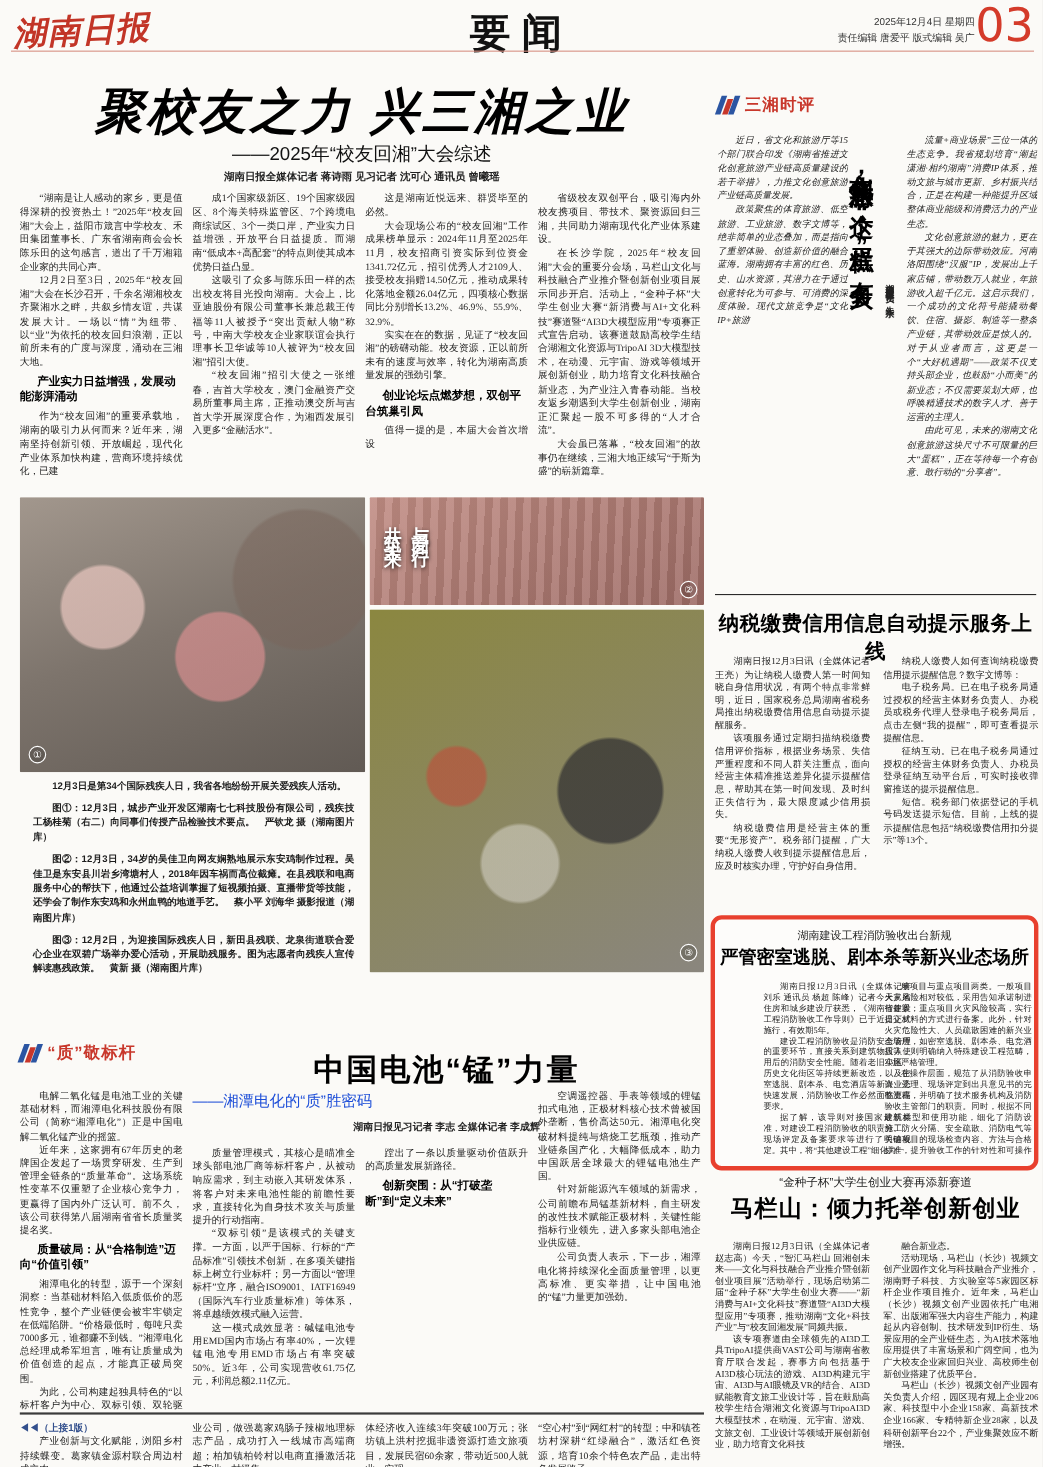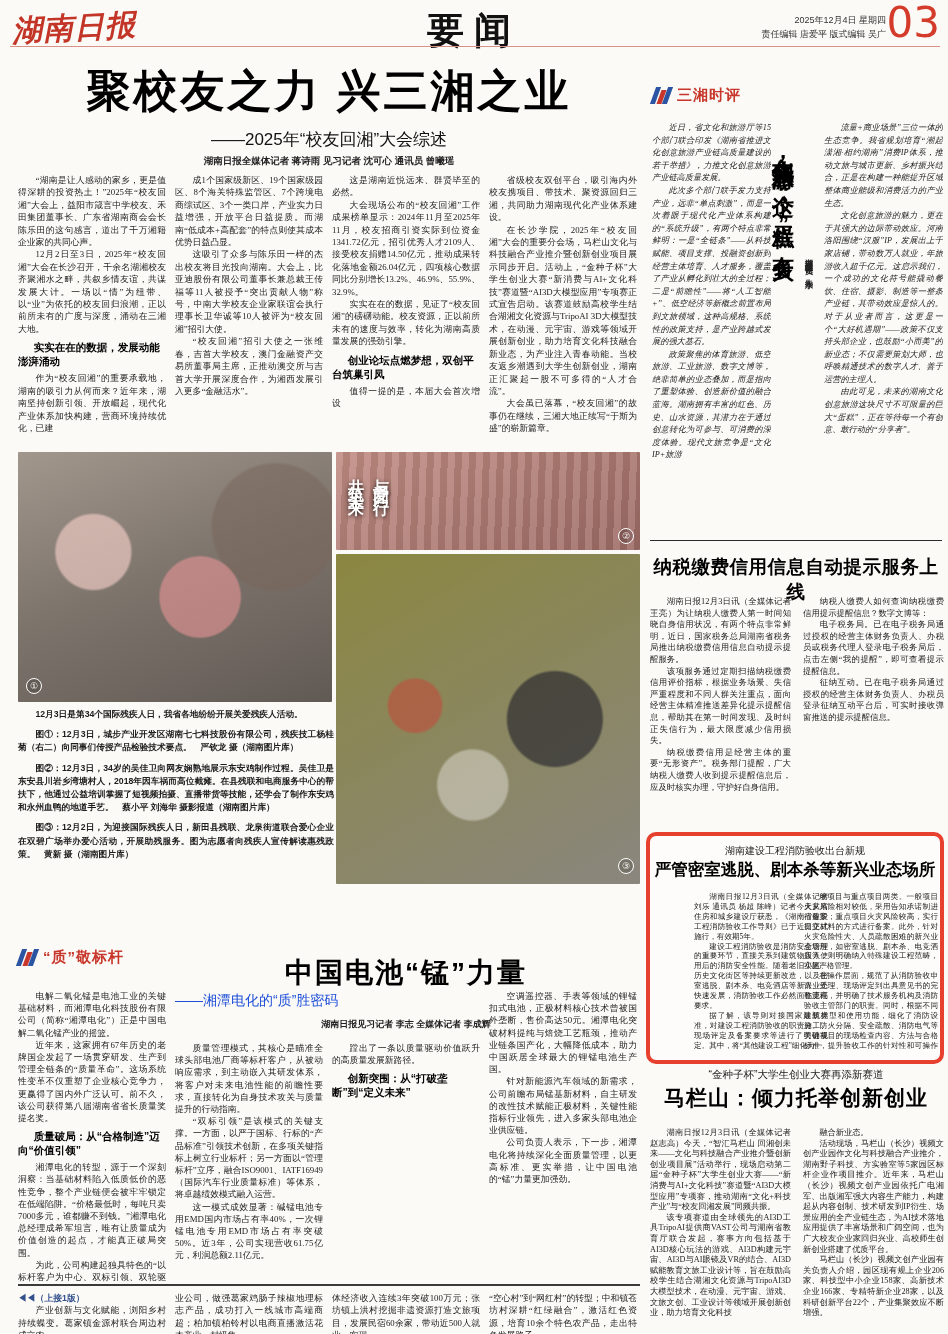--- a/index.html
+++ b/index.html
@@ -15,21 +15,21 @@
   #header-rule{left:10px;right:8px;top:46px;height:1px;background:#d89184;}
   
   .col{position:absolute;overflow:hidden;text-align:justify;font-family:"Liberation Serif",serif;color:#1b1b1b;}
   .col p{margin:0;text-indent:2em;}
   .subhead{font-family:"Liberation Sans",sans-serif;font-weight:700;text-align:left;text-indent:1.5em;
            margin:5px 0 4px;color:#000;}
   .kicker{position:absolute;text-align:center;color:#222;}
   .headline{position:absolute;text-align:center;font-weight:900;color:#000;font-family:"Liberation Sans",sans-serif;}
   .byline{position:absolute;text-align:center;font-weight:700;color:#222;font-family:"Liberation Sans",sans-serif;}
   
-  #lead-headline{left:18px;width:622px;top:62px;font-size:44px;letter-spacing:3px;}
+  #lead-headline{left:18px;width:622px;top:72px;font-size:44px;letter-spacing:3px;font-style:italic;}
   #lead-subtitle{left:18px;width:622px;top:128px;text-align:center;font-size:17px;color:#111;}
   #lead-byline{left:18px;width:622px;top:155px;font-size:9.5px;}
   .lead-col{top:174px;height:272px;width:148px;font-size:8.8px;line-height:12.4px;}
   .lead-col .subhead{font-size:10.5px;line-height:14px;}
   #lead-c1{left:18px;} #lead-c2{left:175px;} #lead-c3{left:332px;} #lead-c4{left:489px;}
   
   .photo{position:absolute;border-radius:1px;}
   #photo1{left:18px;top:452px;width:314px;height:250px;
      background:radial-gradient(circle at 24% 40%,rgba(242,205,198,.65) 0 13%,transparent 14%),
                 radial-gradient(circle at 58% 58%,rgba(231,148,150,.6) 0 17%,transparent 18%),
@@ -46,21 +46,21 @@
   #photo-overlay{left:341px;top:466px;height:200px;writing-mode:vertical-rl;text-orientation:upright;
      color:#fff;font-weight:700;font-size:16px;letter-spacing:7px;
      text-shadow:0 1px 4px rgba(0,0,0,.85);font-family:"Liberation Sans",sans-serif;}
   #photo-overlay div{margin-left:4px;}
   .badge{position:absolute;width:14px;height:14px;border:1px solid #fff;border-radius:50%;color:#fff;
      font-size:9px;line-height:14px;text-align:center;background:rgba(0,0,0,.15);}
   #badge1{left:26px;top:678px;} #badge2{left:618px;top:528px;} #badge3{left:618px;top:858px;}
   
   #captions{left:18px;top:708px;width:316px;height:178px;font-family:"Liberation Sans",sans-serif;
      font-weight:700;font-size:8.7px;line-height:13.2px;text-align:justify;}
-  #captions p{margin:0 0 7px;text-indent:2em;}
+  #captions p{margin:0 12px 7px;text-indent:2em;}
   
   .col-logo{position:absolute;display:flex;align-items:center;gap:5px;}
   .logo-icon{position:relative;width:20px;height:17px;display:inline-block;}
   .logo-icon i{position:absolute;top:0;width:5px;height:17px;transform:skewX(-20deg);}
   .logo-icon i:nth-child(1){left:1px;background:#2b55a2;}
   .logo-icon i:nth-child(2){left:7px;top:3px;height:14px;background:#c8372b;}
   .logo-icon i:nth-child(3){left:13px;background:#2b55a2;}
   .col-logo span.t{color:#c8372b;font-weight:900;font-size:15px;letter-spacing:1px;}
   #sx-logo{left:652px;top:86px;} #zb-logo{left:18px;top:948px;}
   
@@ -118,21 +118,21 @@
   <div class="abs" id="header-rule"></div>
 
   <div class="headline" id="lead-headline">聚校友之力 兴三湘之业</div>
   <div class="abs" id="lead-subtitle">——2025年“校友回湘”大会综述</div>
   <div class="byline" id="lead-byline">湖南日报全媒体记者 蒋诗雨 见习记者 沈可心 通讯员 曾曦瑶</div>
   <div class="col lead-col" id="lead-c1">
     <div>
         <p>“湖南是让人感动的家乡，更是值得深耕的投资热土！”2025年“校友回湘”大会上，益阳市箴言中学校友、禾田集团董事长、广东省湖南商会会长陈乐田的这句感言，道出了千万湘籍企业家的共同心声。</p>
         <p>12月2日至3日，2025年“校友回湘”大会在长沙召开，千余名湖湘校友齐聚湘水之畔，共叙乡情友谊，共谋发展大计。一场以“情”为纽带、以“业”为依托的校友回归浪潮，正以前所未有的广度与深度，涌动在三湘大地。</p>
       </div>
-    <div class="subhead">实实在在的数据，发展动能澎湃涌动</div>
+    <div class="subhead">产业实力日益增强，发展动能澎湃涌动</div>
     <div>
         <p>作为“校友回湘”的重要承载地，湖南的吸引力从何而来？近年来，湖南坚持创新引领、开放崛起，现代化产业体系加快构建，营商环境持续优化，已建</p>
       </div>
   </div>
   <div class="col lead-col" id="lead-c2">
       <p>成1个国家级新区、19个国家级园区、8个海关特殊监管区、7个跨境电商综试区、3个一类口岸，产业实力日益增强，开放平台日益提质。而湖南“低成本+高配套”的特点则使其成本优势日益凸显。</p>
       <p>这吸引了众多与陈乐田一样的杰出校友将目光投向湖南。大会上，比亚迪股份有限公司董事长兼总裁王传福等11人被授予“突出贡献人物”称号，中南大学校友企业家联谊会执行理事长卫华诚等10人被评为“校友回湘”招引大使。</p>
       <p>“校友回湘”招引大使之一张维春，吉首大学校友，澳门金融资产交易所董事局主席，正推动澳交所与吉首大学开展深度合作，为湘西发展引入更多“金融活水”。</p>
     </div>
   <div class="col lead-col" id="lead-c3">
@@ -173,21 +173,20 @@
   <div class="col-logo" id="sx-logo">
     <span class="logo-icon">
         <i></i>
         <i></i>
         <i></i>
       </span>
     <span class="t">三湘时评</span>
   </div>
   <div class="col op-col" id="op-c1">
       <p>近日，省文化和旅游厅等15个部门联合印发《湖南省推进文化创意旅游产业链高质量建设的若干举措》，力推文化创意旅游产业链高质量发展。</p>
-      <p>此次多个部门联手发力支持产业，远非“单点刺激”，而是一次着眼于现代化产业体系构建的“系统升级”，有两个特点非常鲜明：一是“全链条”——从科技赋能、项目支撑、投融资创新到经营主体培育、人才服务，覆盖了产业从孵化到壮大的全过程；二是“前瞻性”——将“人工智能+”、低空经济等新概念前置布局到文旅领域，这种高规格、系统性的政策支持，是产业跨越式发展的强大基石。</p>
       <p>政策聚焦的体育旅游、低空旅游、工业旅游、数字文博等，绝非简单的业态叠加，而是指向了重塑体验、创造新价值的融合蓝海。湖南拥有丰富的红色、历史、山水资源，其潜力在于通过创意转化为可参与、可消费的深度体验。现代文旅竞争是“文化IP+旅游</p>
     </div>
   <div class="col op-col" id="op-c2">
       <p>流量+商业场景”三位一体的生态竞争。我省规划培育“潮起潇湘·相约湖南”消费IP体系，推动文旅与城市更新、乡村振兴结合，正是在构建一种能提升区域整体商业能级和消费活力的产业生态。</p>
       <p>文化创意旅游的魅力，更在于其强大的边际带动效应。河南洛阳围绕“汉服”IP，发展出上千家店铺，带动数万人就业，年旅游收入超千亿元。这启示我们，一个成功的文化符号能撬动餐饮、住宿、摄影、制造等一整条产业链，其带动效应是惊人的。对于从业者而言，这更是一个“大好机遇期”——政策不仅支持头部企业，也鼓励“小而美”的新业态；不仅需要策划大师，也呼唤精通技术的数字人才、善于运营的主理人。</p>
       <p>由此可见，未来的湖南文化创意旅游这块尺寸不可限量的巨大“蛋糕”，正在等待每一个有创意、敢行动的“分享者”。</p>
     </div>
   <div class="abs" id="op-headline">文化创意旅游，这个“蛋糕”有多大</div>
   <div class="abs" id="op-byline">湖南日报全媒体评论员 朱永华</div>
   <div class="abs" id="op-rule"></div>
@@ -195,20 +194,21 @@
   <div class="headline" id="tax-headline">纳税缴费信用信息自动提示服务上线</div>
   <div class="col tax-col" id="tax-c1">
       <p>湖南日报12月3日讯（全媒体记者 王亮）为让纳税人缴费人第一时间知晓自身信用状况，有两个特点非常鲜明，近日，国家税务总局湖南省税务局推出纳税缴费信用信息自动提示提醒服务。</p>
       <p>该项服务通过定期扫描纳税缴费信用评价指标，根据业务场景、失信严重程度和不同人群关注重点，面向经营主体精准推送差异化提示提醒信息，帮助其在第一时间发现、及时纠正失信行为，最大限度减少信用损失。</p>
       <p>纳税缴费信用是经营主体的重要“无形资产”。税务部门提醒，广大纳税人缴费人收到提示提醒信息后，应及时核实办理，守护好自身信用。</p>
     </div>
   <div class="col tax-col" id="tax-c2">
       <p>纳税人缴费人如何查询纳税缴费信用提示提醒信息？数字文博等：</p>
       <p>电子税务局。已在电子税务局通过授权的经营主体财务负责人、办税员或税务代理人登录电子税务局后，点击左侧“我的提醒”，即可查看提示提醒信息。</p>
       <p>征纳互动。已在电子税务局通过授权的经营主体财务负责人、办税员登录征纳互动平台后，可实时接收弹窗推送的提示提醒信息。</p>
+      <p>短信。税务部门依据登记的手机号码发送提示短信。目前，上线的提示提醒信息包括“纳税缴费信用扣分提示”等13个。</p>
     </div>
 
   <div class="abs" id="fire-box"></div>
   <div class="kicker" id="fire-kicker">湖南建设工程消防验收出台新规</div>
   <div class="headline" id="fire-headline">严管密室逃脱、剧本杀等新兴业态场所</div>
   <div class="col fire-col" id="fire-c1">
       <p>湖南日报12月3日讯（全媒体记者 刘乐 通讯员 杨超 陈峰）记者今天从省住房和城乡建设厅获悉，《湖南省建设工程消防验收工作导则》已于近日正式施行，有效期5年。</p>
       <p>建设工程消防验收是消防安全管理的重要环节，直接关系到建筑物投入使用后的消防安全性能。随着老旧小区、历史文化街区等持续更新改造，以及密室逃脱、剧本杀、电竞酒店等新兴业态快速发展，消防验收工作必然面临更高要求。</p>
       <p>据了解，该导则对接国家最新标准，对建设工程消防验收的职责分工、现场评定及备案要求等进行了明确规定。其中，将“其他建设工程”细化为一</p>
     </div>

